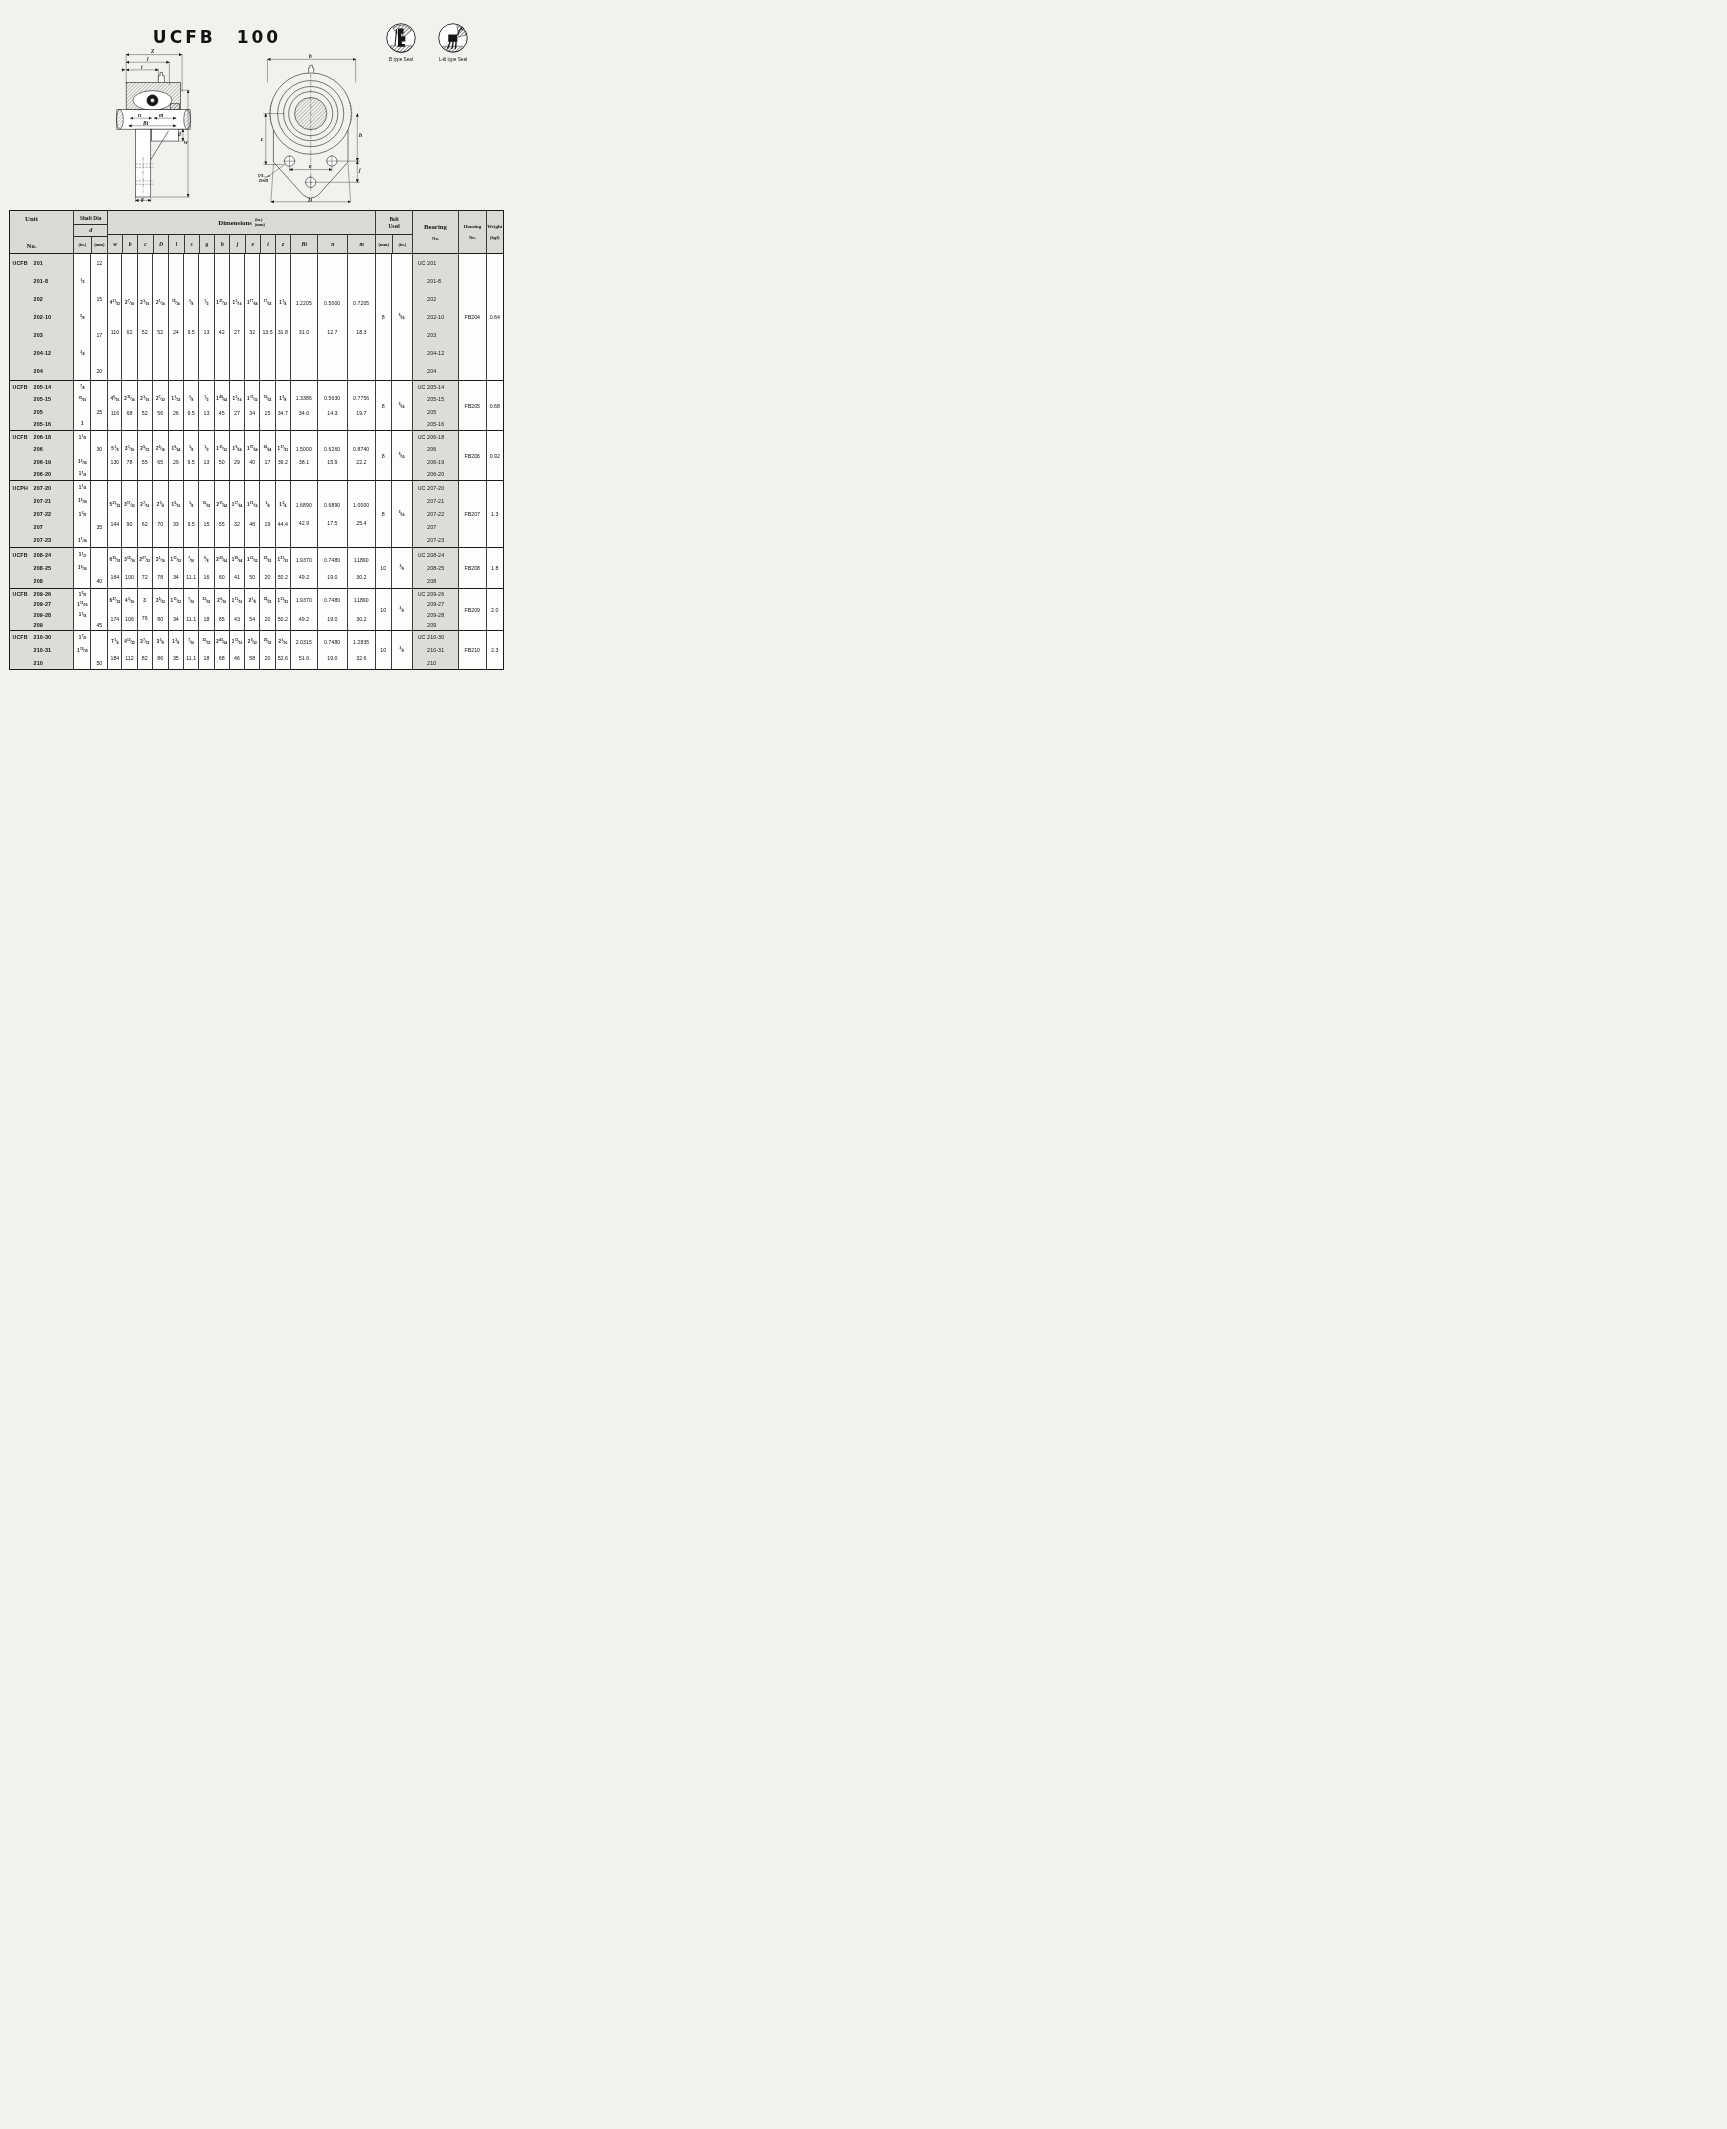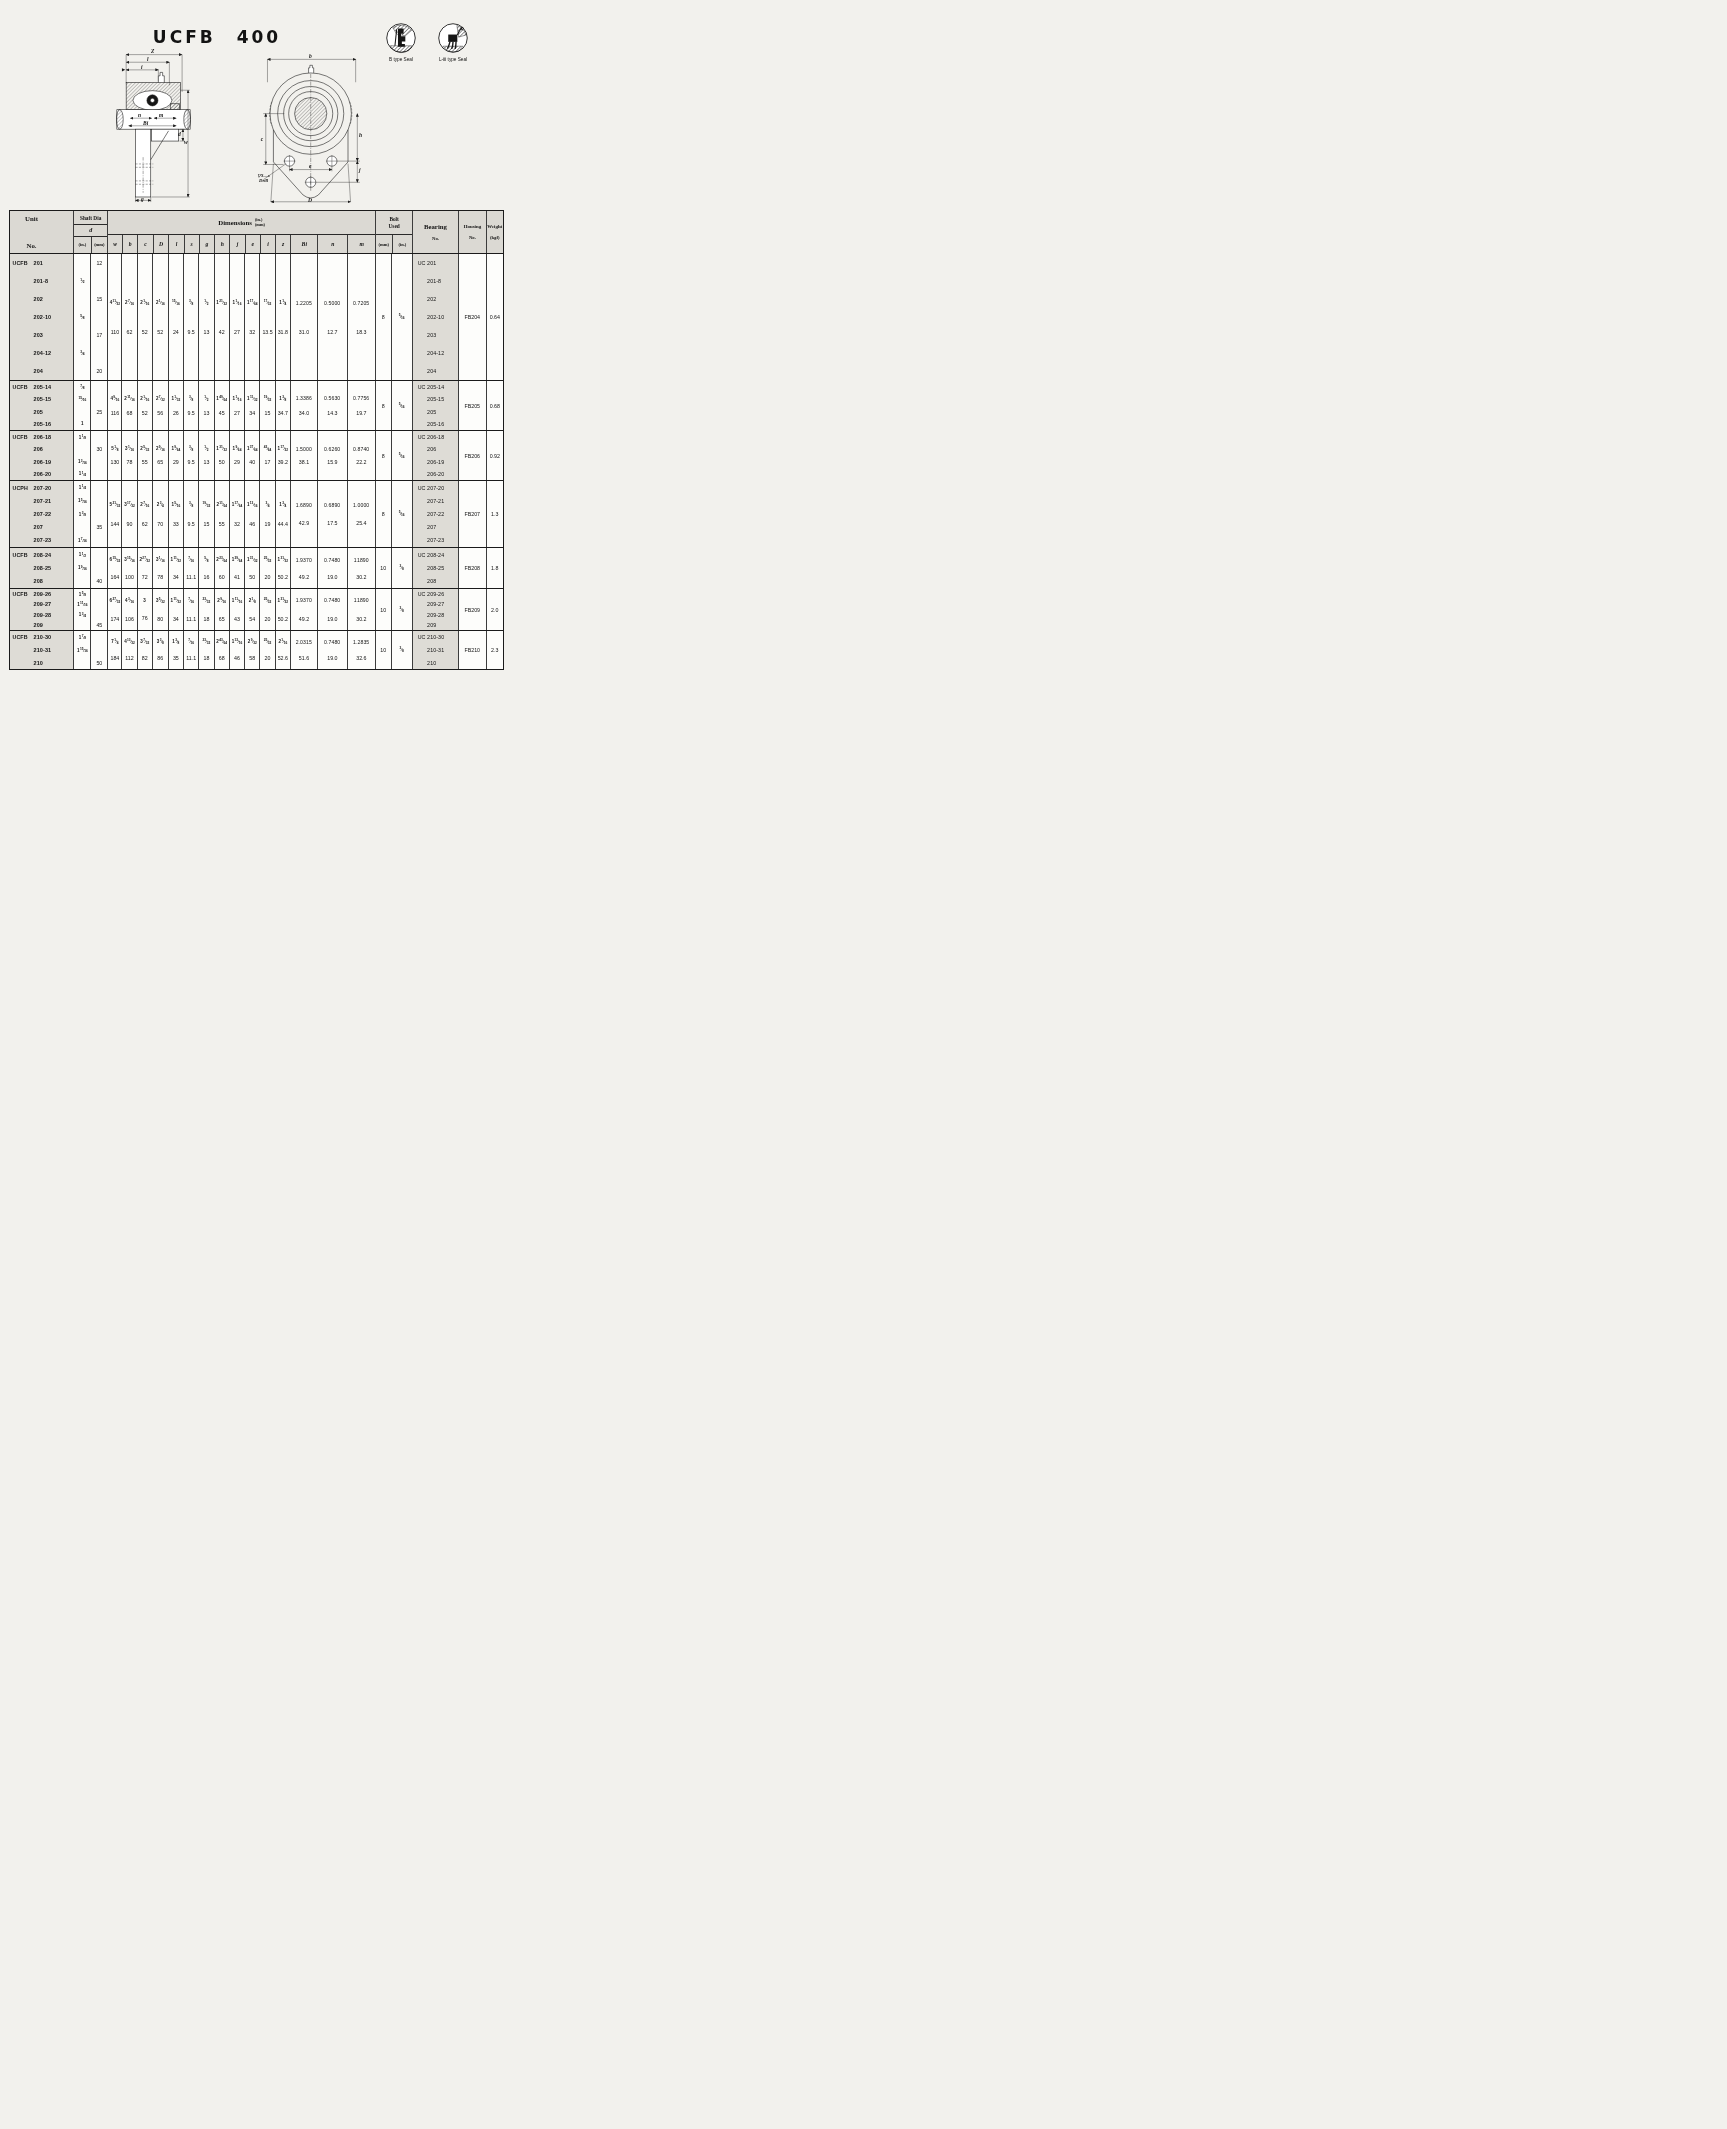--- a/index.html
+++ b/index.html
@@ -92,21 +92,21 @@
   .fr sup{font-size:3.2px;vertical-align:0.5em;}
   .fr sub{font-size:3.2px;vertical-align:-0.2em;}
   .fr .slash{font-size:3.8px;}
   .wh{margin-right:0.4px;}
 </style>
 </head>
 <body>
 
 <div class="top">
 
-  <div id="page-title">UCFB 400</div>
+  <div id="page-title">UCFB 100</div>
 
   <div class="seal s1">
     <svg viewBox="0 0 74 74">
       <defs>
         <pattern id="hp1" width="6" height="6" patternUnits="userSpaceOnUse" patternTransform="rotate(45)">
           <path d="M0 0 L0 6" stroke="#161616" stroke-width="2.2"></path>
         </pattern>
       </defs>
       <circle cx="37" cy="37" r="33" fill="#ffffff" stroke="#161616" stroke-width="2"></circle>
       <path d="M18 13 A33 33 0 0 1 62 19 L47 32 L27 28 Z" fill="url(#hp1)" stroke="#161616" stroke-width="1"></path>

